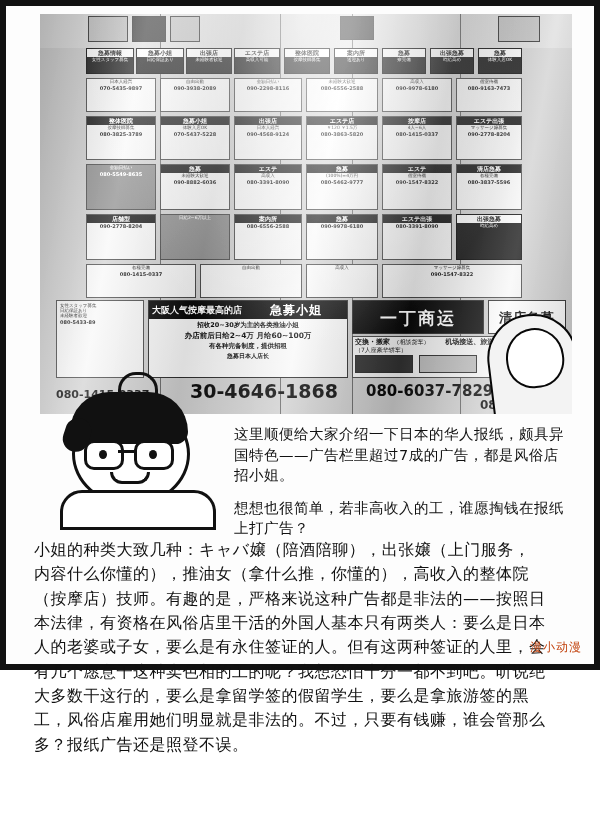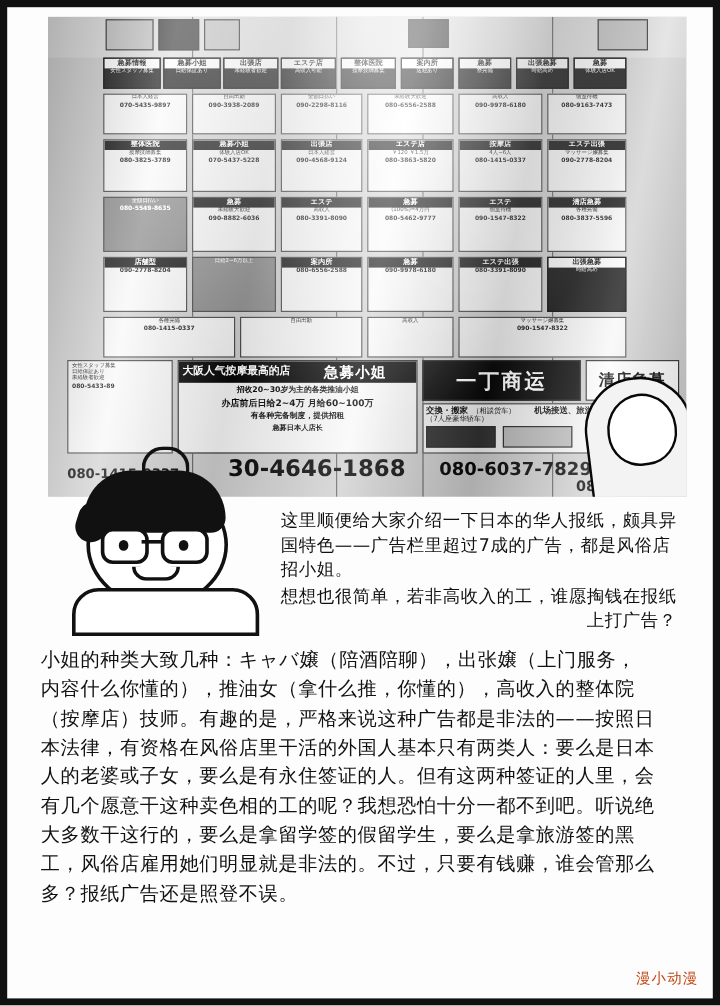--- a/index.html
+++ b/index.html
@@ -2,21 +2,21 @@
 <html><head>
 <meta charset="utf-8">
 <style>
   html,body{margin:0;padding:0;}
   body{
     width:600px;height:838px;overflow:hidden;
     background:#ffffff;
     font-family:"DejaVu Sans","Liberation Sans",sans-serif;
   }
   .page{
-    position:relative;width:600px;height:838px;
+    position:relative;width:600px;height:670px;
     background:#fdfdfd;
     box-sizing:border-box;
     border:6px solid #111;
   }
   
   .news{
     position:absolute;left:34px;top:8px;width:532px;height:400px;
     background:#cfc9c0;
     overflow:hidden;
     filter:grayscale(100%) contrast(108%);
@@ -389,21 +389,21 @@
       <div class="lens r">
           <div class="pupil"></div>
         </div>
     </div>
     <div class="mouth"></div>
     <div class="body"></div>
   </div>
 
   <div class="txt t1">
     <div>这里顺便给大家介绍一下日本的华人报纸，颇具异国特色——广告栏里超过7成的广告，都是风俗店招小姐。</div>
-    <div style="margin-top:2px;text-align:right;">想想也很简单，若非高收入的工，谁愿掏钱在报纸上打广告？</div>
+    <div style="margin-top:12px;">想想也很简单，若非高收入的工，谁愿掏钱在报纸上打广告？</div>
   </div>
 
   <div class="txt t2">
     <div>小姐的种类大致几种：キャバ嬢（陪酒陪聊），出张嬢（上门服务，内容什么你懂的），推油女（拿什么推，你懂的），高收入的整体院（按摩店）技师。有趣的是，严格来说这种广告都是非法的——按照日本法律，有资格在风俗店里干活的外国人基本只有两类人：要么是日本人的老婆或子女，要么是有永住签证的人。但有这两种签证的人里，会有几个愿意干这种卖色相的工的呢？我想恐怕十分一都不到吧。听说绝大多数干这行的，要么是拿留学签的假留学生，要么是拿旅游签的黑工，风俗店雇用她们明显就是非法的。不过，只要有钱赚，谁会管那么多？报纸广告还是照登不误。</div>
   </div>
 
   <div class="watermark">漫小动漫</div>
 </div>
 
 </body></html>

